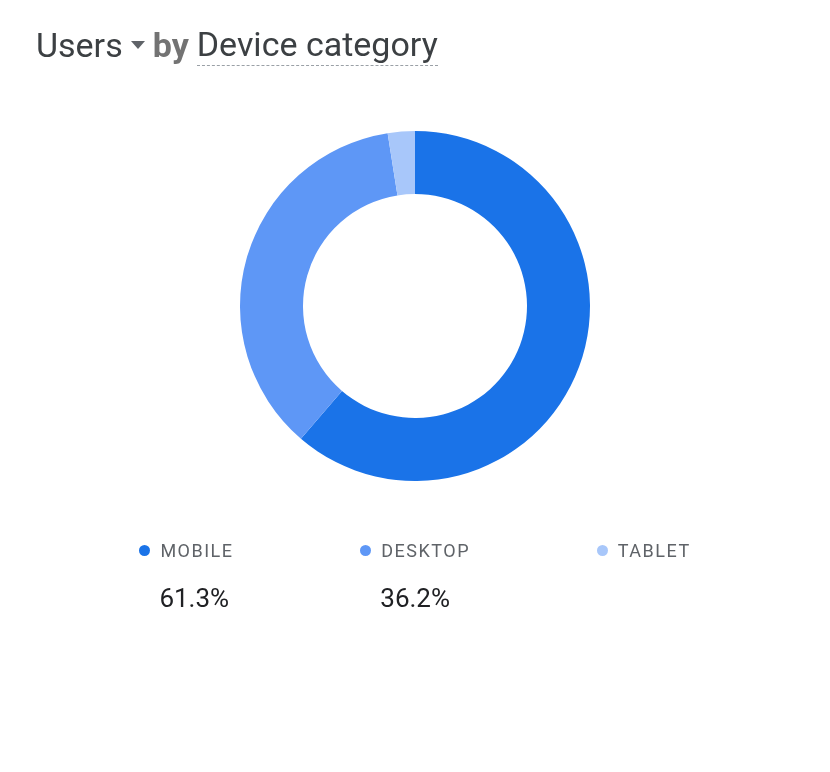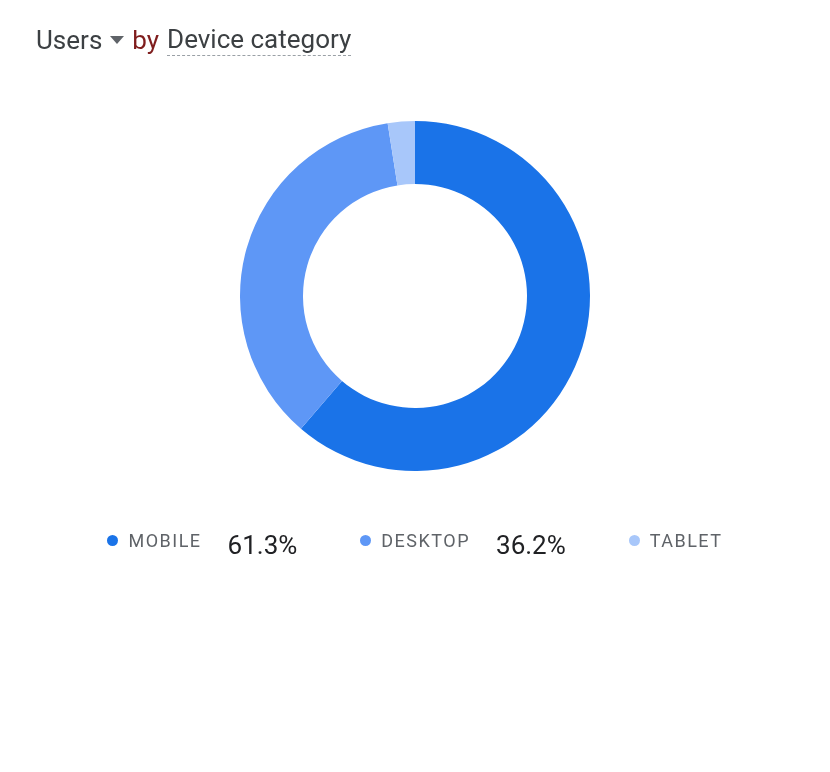--- a/index.html
+++ b/index.html
@@ -11,21 +11,21 @@
       font-family: 'Google Sans', Roboto, Arial, sans-serif;
       background: #ffffff;
       width: 830px;
       height: 772px;
       padding: 24px 36px;
     }
     .header {
       display: flex;
       align-items: center;
       gap: 8px;
-      font-size: 26px;
+      font-size: 34px;
       color: #3c4043;
       margin-bottom: 60px;
     }
     .metric-dropdown {
       display: inline-flex;
       align-items: center;
       gap: 6px;
       cursor: pointer;
       font-weight: 400;
       color: #3c4043;
@@ -33,22 +33,22 @@
     .dropdown-arrow {
       display: inline-block;
       width: 0;
       height: 0;
       border-left: 7px solid transparent;
       border-right: 7px solid transparent;
       border-top: 8px solid #5f6368;
       margin-left: 2px;
     }
     .by-text {
-      color: #7f1d1d;
-      font-weight: 400;
+      color: #737373;
+      font-weight: 700;
     }
     .dimension-label {
       color: #3c4043;
       font-weight: 400;
       border-bottom: 1px dashed #9aa0a6;
       padding-bottom: 1px;
     }
     .chart-container {
       display: flex;
       justify-content: center;
@@ -59,23 +59,23 @@
       position: relative;
     }
     .legend {
       display: flex;
       justify-content: space-around;
       align-items: flex-start;
       padding: 0 40px;
     }
     .legend-item {
       display: flex;
-      flex-direction: row;
+      flex-direction: column;
       align-items: flex-start;
-      gap: 6px;
+      gap: 22px;
     }
     .legend-top {
       display: flex;
       align-items: center;
       gap: 10px;
     }
     .legend-dot {
       width: 11px;
       height: 11px;
       border-radius: 50%;

